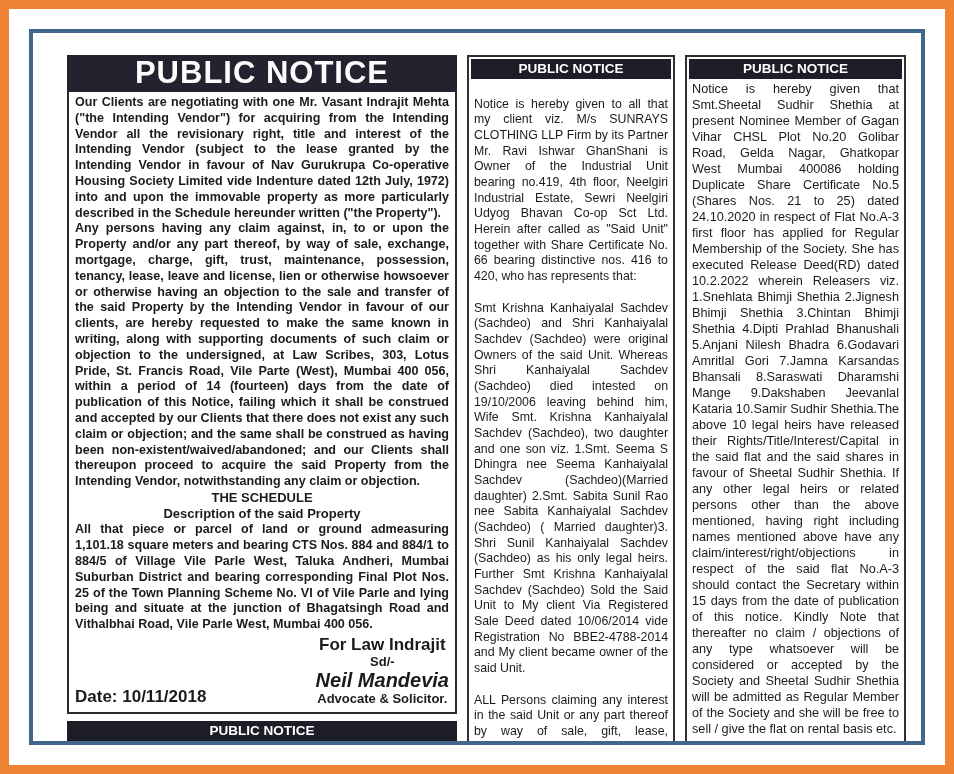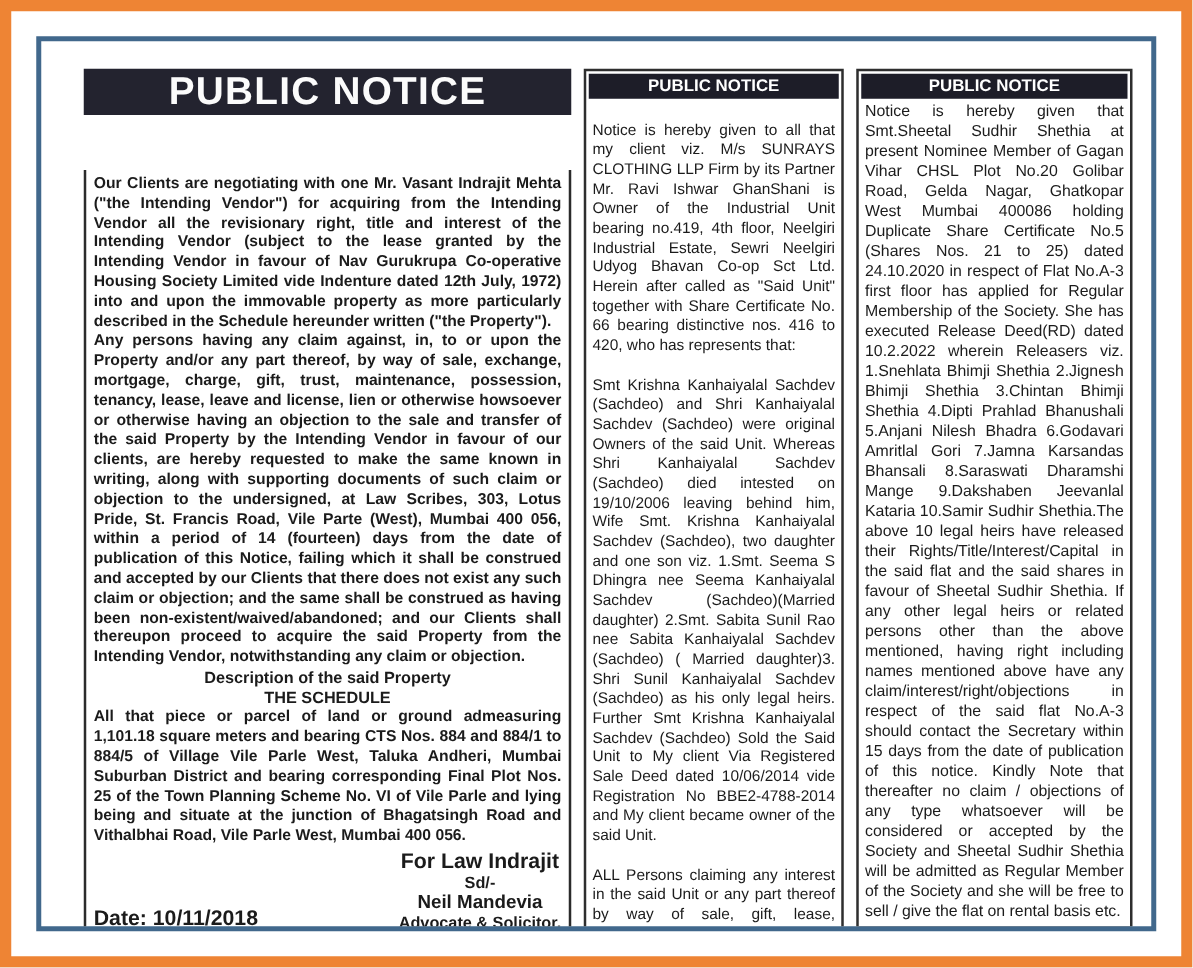--- a/index.html
+++ b/index.html
@@ -22,33 +22,33 @@
   .bar-lg{
     background:#23232f;color:#fbfbfb;text-align:center;
     font-weight:bold;font-size:31px;line-height:1.0;
     padding:2px 0 4px;letter-spacing:1px;
   }
   .bar-sm{
     background:#1d1d28;color:#ffffff;text-align:center;
     font-weight:bold;font-size:13.5px;line-height:1.15;padding:2px 0;
   }
 
-  .box-strong{border:2px solid #2b2b2b;border-top:none;padding:3px 6px 5px;margin-top:44px;}
+  .box-strong{border:2px solid #2b2b2b;border-top:none;padding:3px 6px 5px;}
   .box-thin{border:1px solid #4a4a4a;padding:3px 6px 5px;}
 
   .jt{text-align:justify;}
   .bold-body{font-weight:bold;font-size:12.55px;line-height:1.26;}
   .sched-h{font-weight:bold;font-size:13px;line-height:1.25;text-align:center;}
 
   .sig-row{display:flex;justify-content:space-between;align-items:flex-end;margin-top:2px;}
   .date-big{font-weight:bold;font-size:17px;}
   .sig-block{text-align:center;font-weight:bold;line-height:1.15;}
   .sig-for{font-size:17px;}
   .sig-sd{font-size:13px;}
-  .sig-name{font-size:15px;}
+  .sig-name{font-size:20px;font-style:italic;}
   .sig-role{font-size:13px;}
 
   .godrej{margin-top:7px;}
   .godrej .head{font-weight:bold;font-size:14px;text-align:center;margin:2px 0 1px;}
 
   .small-notice{border:2px solid #2e2e2e;padding:2px;}
   .small-notice .body{padding:2px 3px;}
   .mid-par{font-size:12.35px;line-height:1.27;text-align:justify;margin:16px 0 1px;}
   .right-par{font-size:12.7px;line-height:1.26;text-align:justify;margin:0;}
   .plain-line{font-size:12.7px;line-height:1.45;}
@@ -60,22 +60,22 @@
   <div class="frame">
     <div class="cols">
 
       <div class="col-left">
 
         <div>
           <div class="bar-lg">PUBLIC NOTICE</div>
           <div class="box-strong bold-body">
             <div class="jt">Our Clients are negotiating with one Mr. Vasant Indrajit Mehta ("the Intending Vendor") for acquiring from the Intending Vendor all the revisionary right, title and interest of the Intending Vendor (subject to the lease granted by the Intending Vendor in favour of Nav Gurukrupa Co-operative Housing Society Limited vide Indenture dated 12th July, 1972) into and upon the immovable property as more particularly described in the Schedule hereunder written ("the Property").</div>
             <div class="jt">Any persons having any claim against, in, to or upon the Property and/or any part thereof, by way of sale, exchange, mortgage, charge, gift, trust, maintenance, possession, tenancy, lease, leave and license, lien or otherwise howsoever or otherwise having an objection to the sale and transfer of the said Property by the Intending Vendor in favour of our clients, are hereby requested to make the same known in writing, along with supporting documents of such claim or objection to the undersigned, at Law Scribes, 303, Lotus Pride, St. Francis Road, Vile Parte (West), Mumbai 400 056, within a period of 14 (fourteen) days from the date of publication of this Notice, failing which it shall be construed and accepted by our Clients that there does not exist any such claim or objection; and the same shall be construed as having been non-existent/waived/abandoned; and our Clients shall thereupon proceed to acquire the said Property from the Intending Vendor, notwithstanding any claim or objection.</div>
+            <div class="sched-h">THE SCHEDULE</div>
             <div class="sched-h">Description of the said Property</div>
-            <div class="sched-h">THE SCHEDULE</div>
             <div class="jt">All that piece or parcel of land or ground admeasuring 1,101.18 square meters and bearing CTS Nos. 884 and 884/1 to 884/5 of Village Vile Parle West, Taluka Andheri, Mumbai Suburban District and bearing corresponding Final Plot Nos. 25 of the Town Planning Scheme No. VI of Vile Parle and lying being and situate at the junction of Bhagatsingh Road and Vithalbhai Road, Vile Parle West, Mumbai 400 056.</div>
             <div class="sig-row">
               <div class="date-big">Date: 10/11/2018</div>
               <div class="sig-block">
                 <div class="sig-for">For Law Indrajit</div>
                 <div class="sig-sd">Sd/-</div>
                 <div class="sig-name">Neil Mandevia</div>
                 <div class="sig-role">Advocate &amp; Solicitor.</div>
               </div>
             </div>

